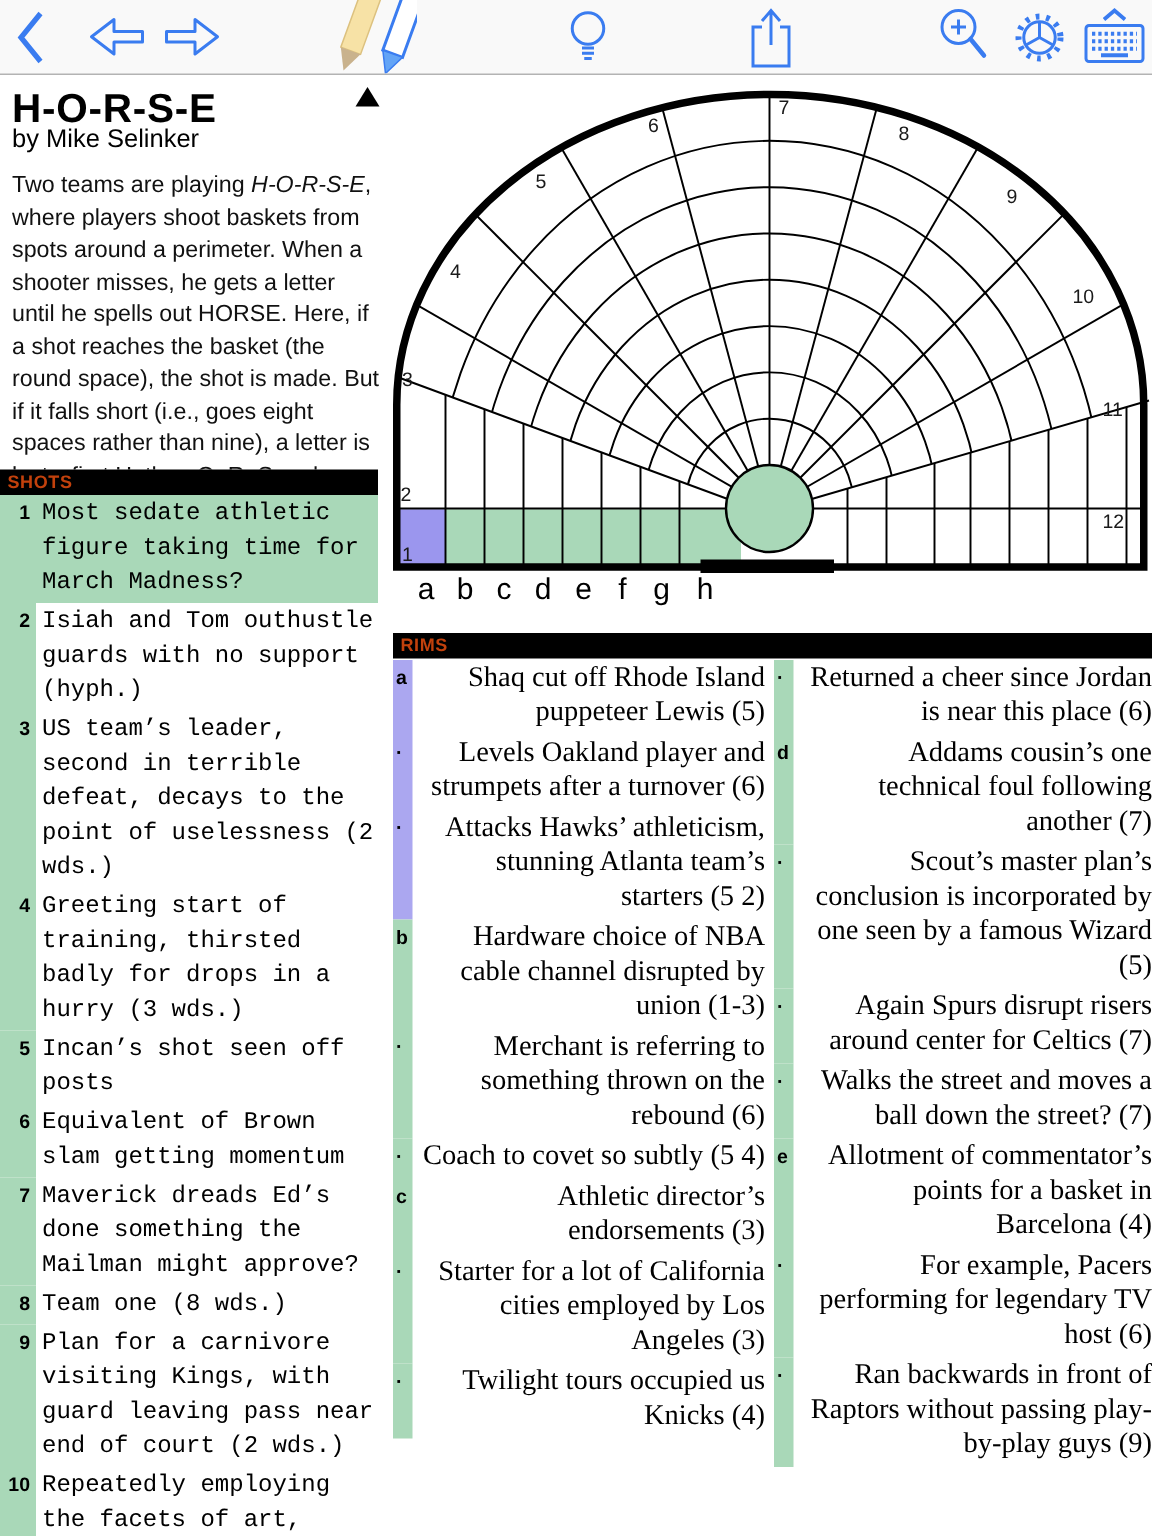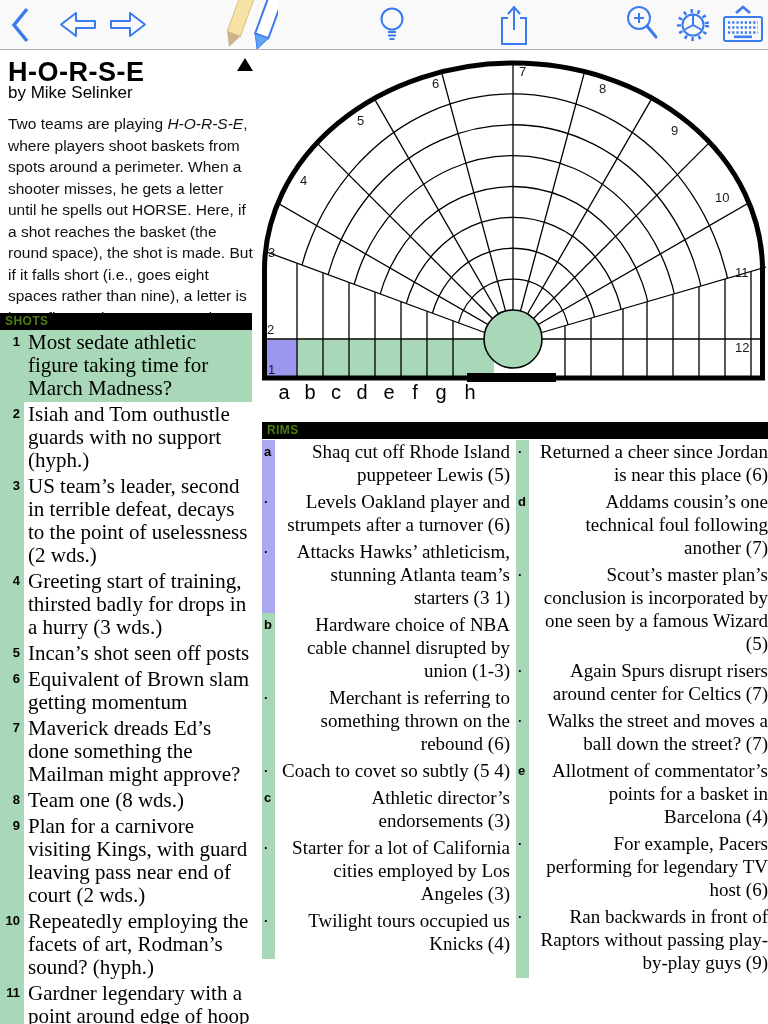--- a/index.html
+++ b/index.html
@@ -13,29 +13,29 @@
   .stroke{stroke:var(--accent);fill:none;}
   .pencilwrap{position:absolute;left:202px;top:0;width:76px;height:49px;overflow:hidden;}
   
   .title{position:absolute;top:57px;left:8px;font-weight:bold;font-size:27px;letter-spacing:.5px;}
   .byline{position:absolute;top:83px;left:8px;font-size:17px;}
   .intro{position:absolute;top:113px;left:8px;width:246px;height:200px;overflow:hidden;
          font-size:15.5px;line-height:21.5px;color:#111;}
   .collapse{position:absolute;left:237px;top:58px;width:0;height:0;
             border-left:8px solid transparent;border-right:8px solid transparent;
             border-bottom:13px solid #000;}
-  .secbar{position:absolute;height:17px;background:#000;color:#4d7c0f;font-weight:bold;
+  .secbar{position:absolute;height:17px;background:#000;color:#c2410c;font-weight:bold;
           font-size:12px;line-height:17px;padding-left:5px;box-sizing:border-box;letter-spacing:.4px;}
   #shots-bar{top:313px;left:0;width:252px;}
   #rims-bar{top:422px;left:262px;width:558px;}
   #shots-list{position:absolute;top:330px;left:0;width:252px;}
   .srow{display:flex;}
   .snum{flex:0 0 24px;background:var(--green);font-weight:bold;font-size:13px;line-height:24px;
         text-align:right;padding-right:4px;box-sizing:border-box;}
-  .stext{flex:1;font-family:Liberation Serif, serif;font-size:21px;line-height:23px;
+  .stext{flex:1;font-family:Liberation Mono, monospace;font-size:16px;line-height:23px;
          padding:1px 1px 2px 4px;}
   .srow.hl .stext{background:var(--green);}
   .rims-col{position:absolute;top:440px;}
   #rims-left{left:262px;width:248px;}
   #rims-right{left:516px;width:252px;}
   .rrow{display:flex;}
   .rmark{flex:0 0 13px;font-weight:bold;font-size:13px;line-height:23px;padding-left:2px;
          box-sizing:border-box;}
   .rmark.p{background:var(--stripe-purple);}
   .rmark.g{background:var(--green);}
@@ -254,21 +254,21 @@
       <div class="rrow">
         <span class="rmark p">a</span>
         <span class="rtext">Shaq cut off Rhode Island puppeteer Lewis (5)</span>
       </div>
       <div class="rrow">
         <span class="rmark p">·</span>
         <span class="rtext">Levels Oakland player and strumpets after a turnover (6)</span>
       </div>
       <div class="rrow">
         <span class="rmark p">·</span>
-        <span class="rtext">Attacks Hawks’ athleticism, stunning Atlanta team’s starters (3 1)</span>
+        <span class="rtext">Attacks Hawks’ athleticism, stunning Atlanta team’s starters (5 2)</span>
       </div>
       <div class="rrow">
         <span class="rmark g">b</span>
         <span class="rtext">Hardware choice of NBA cable channel disrupted by union (1-3)</span>
       </div>
       <div class="rrow">
         <span class="rmark g">·</span>
         <span class="rtext">Merchant is referring to something thrown on the rebound  (6)</span>
       </div>
       <div class="rrow">

